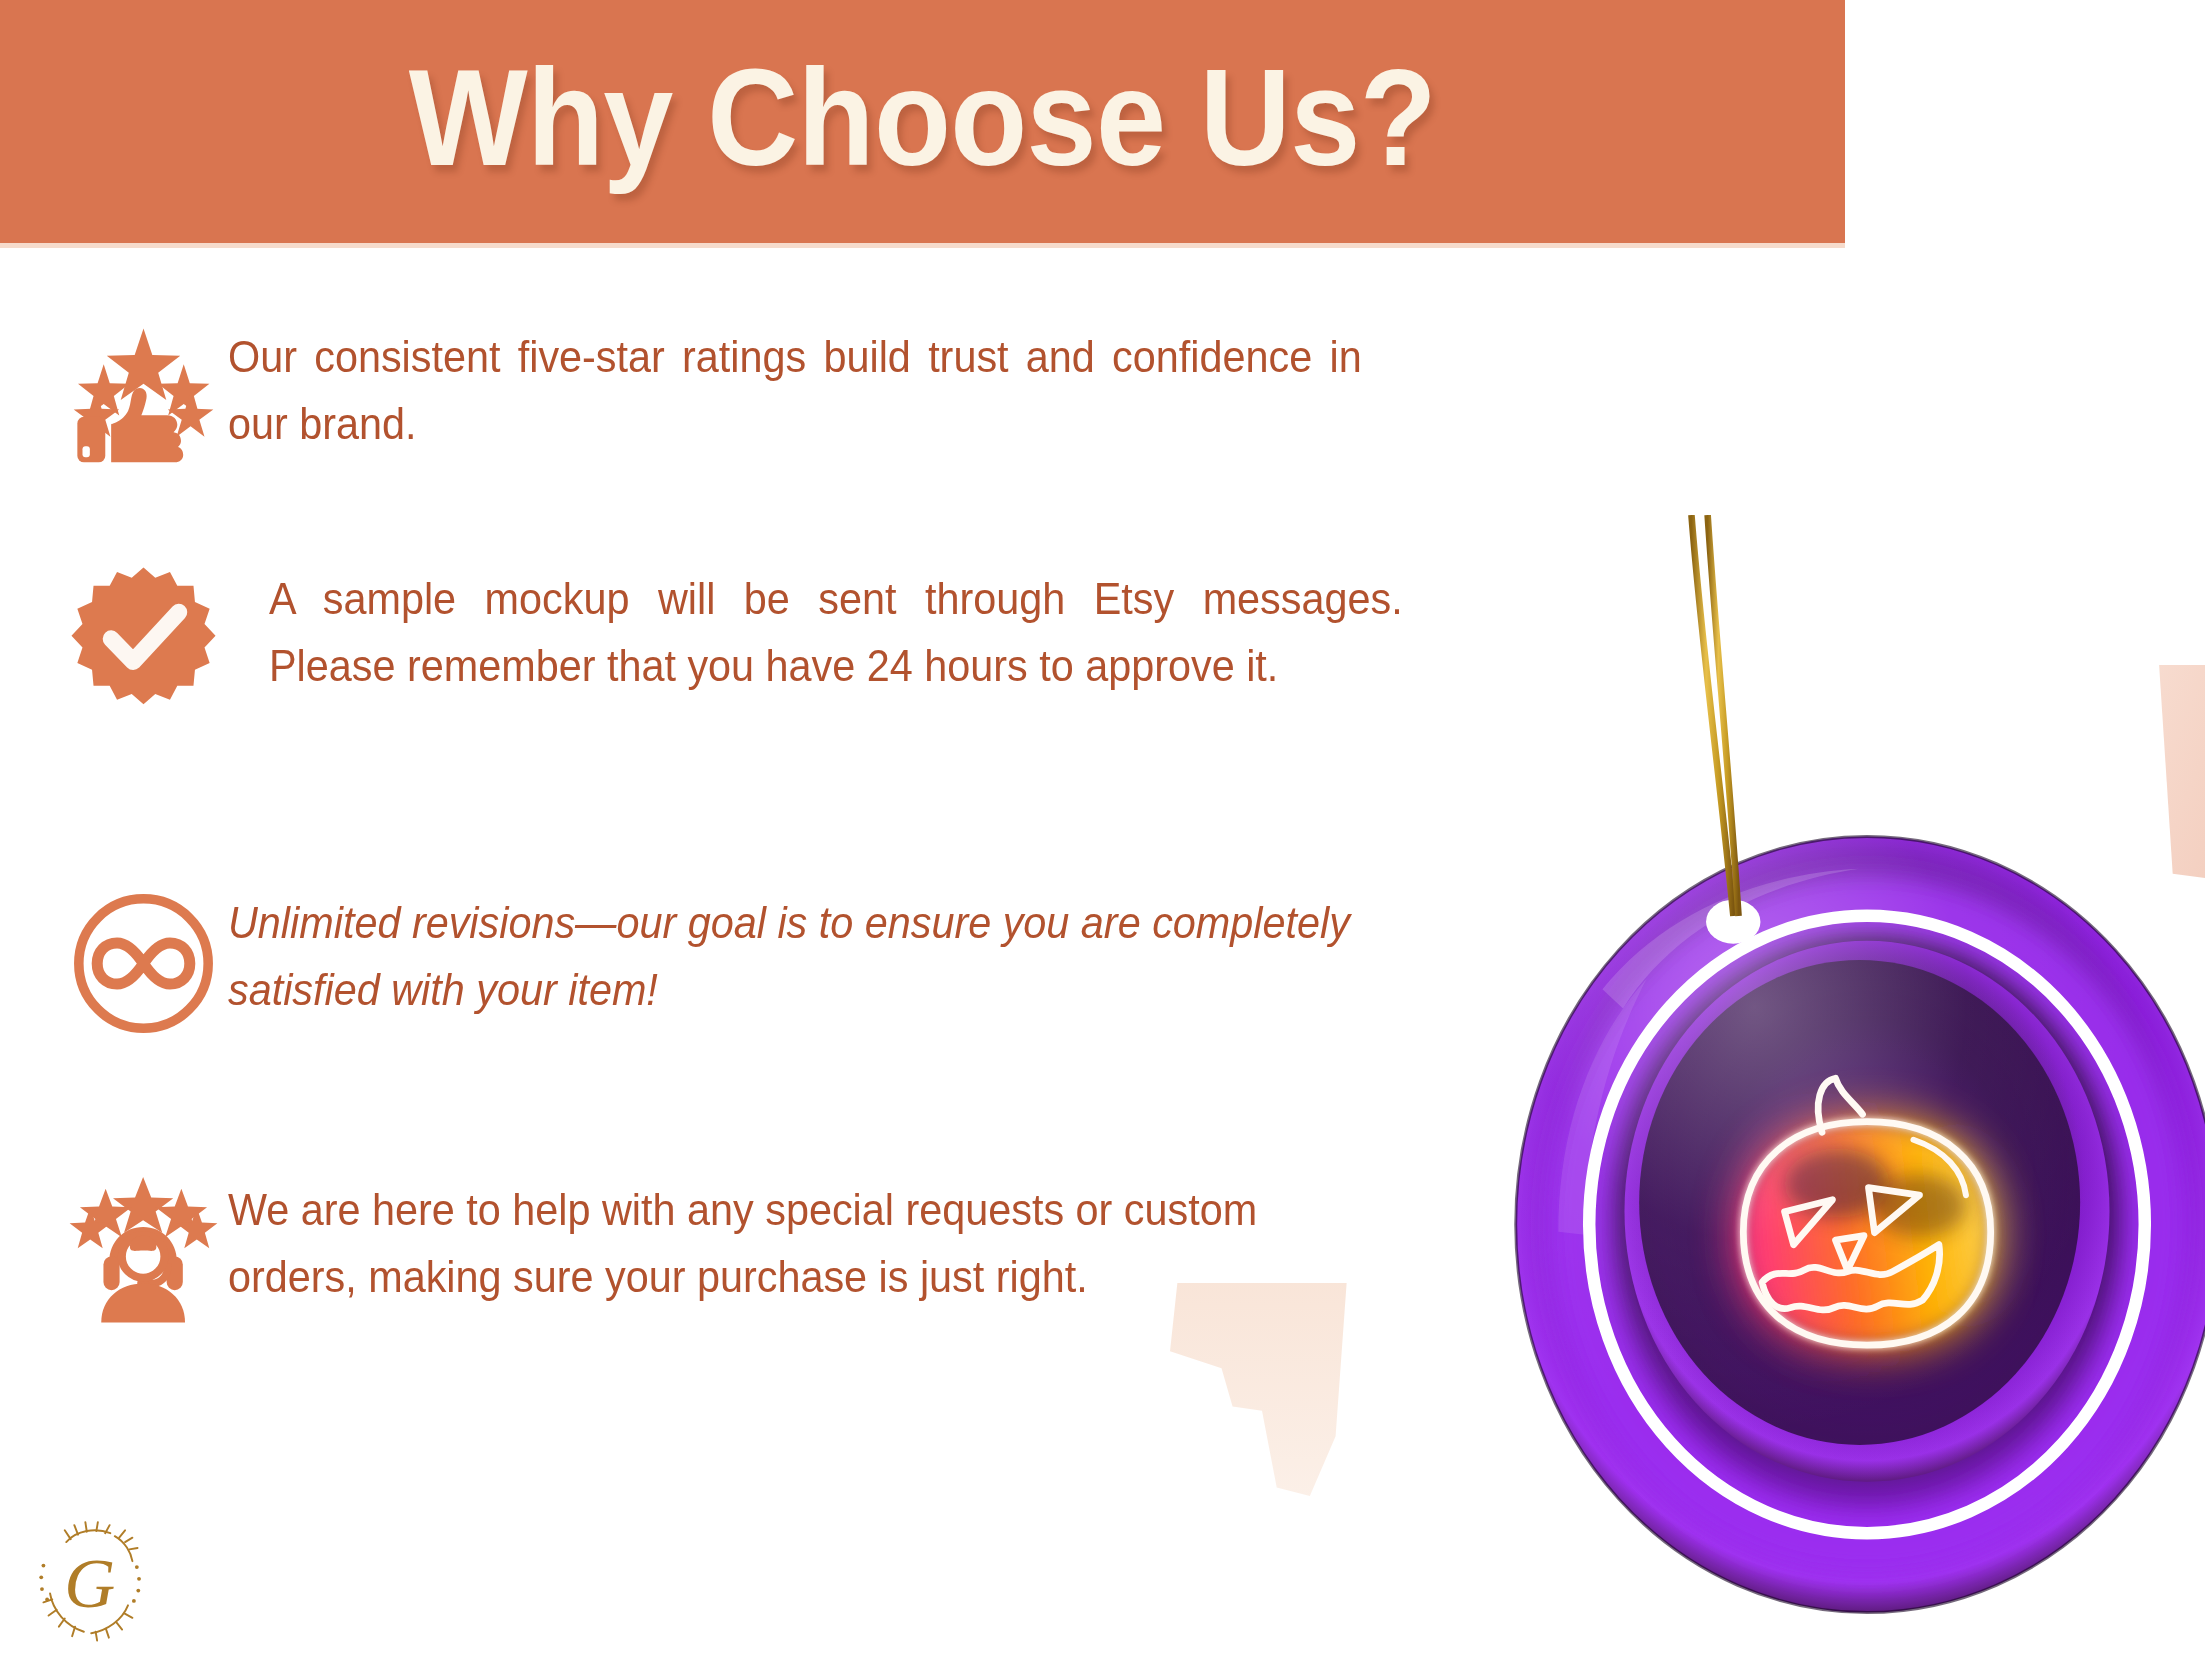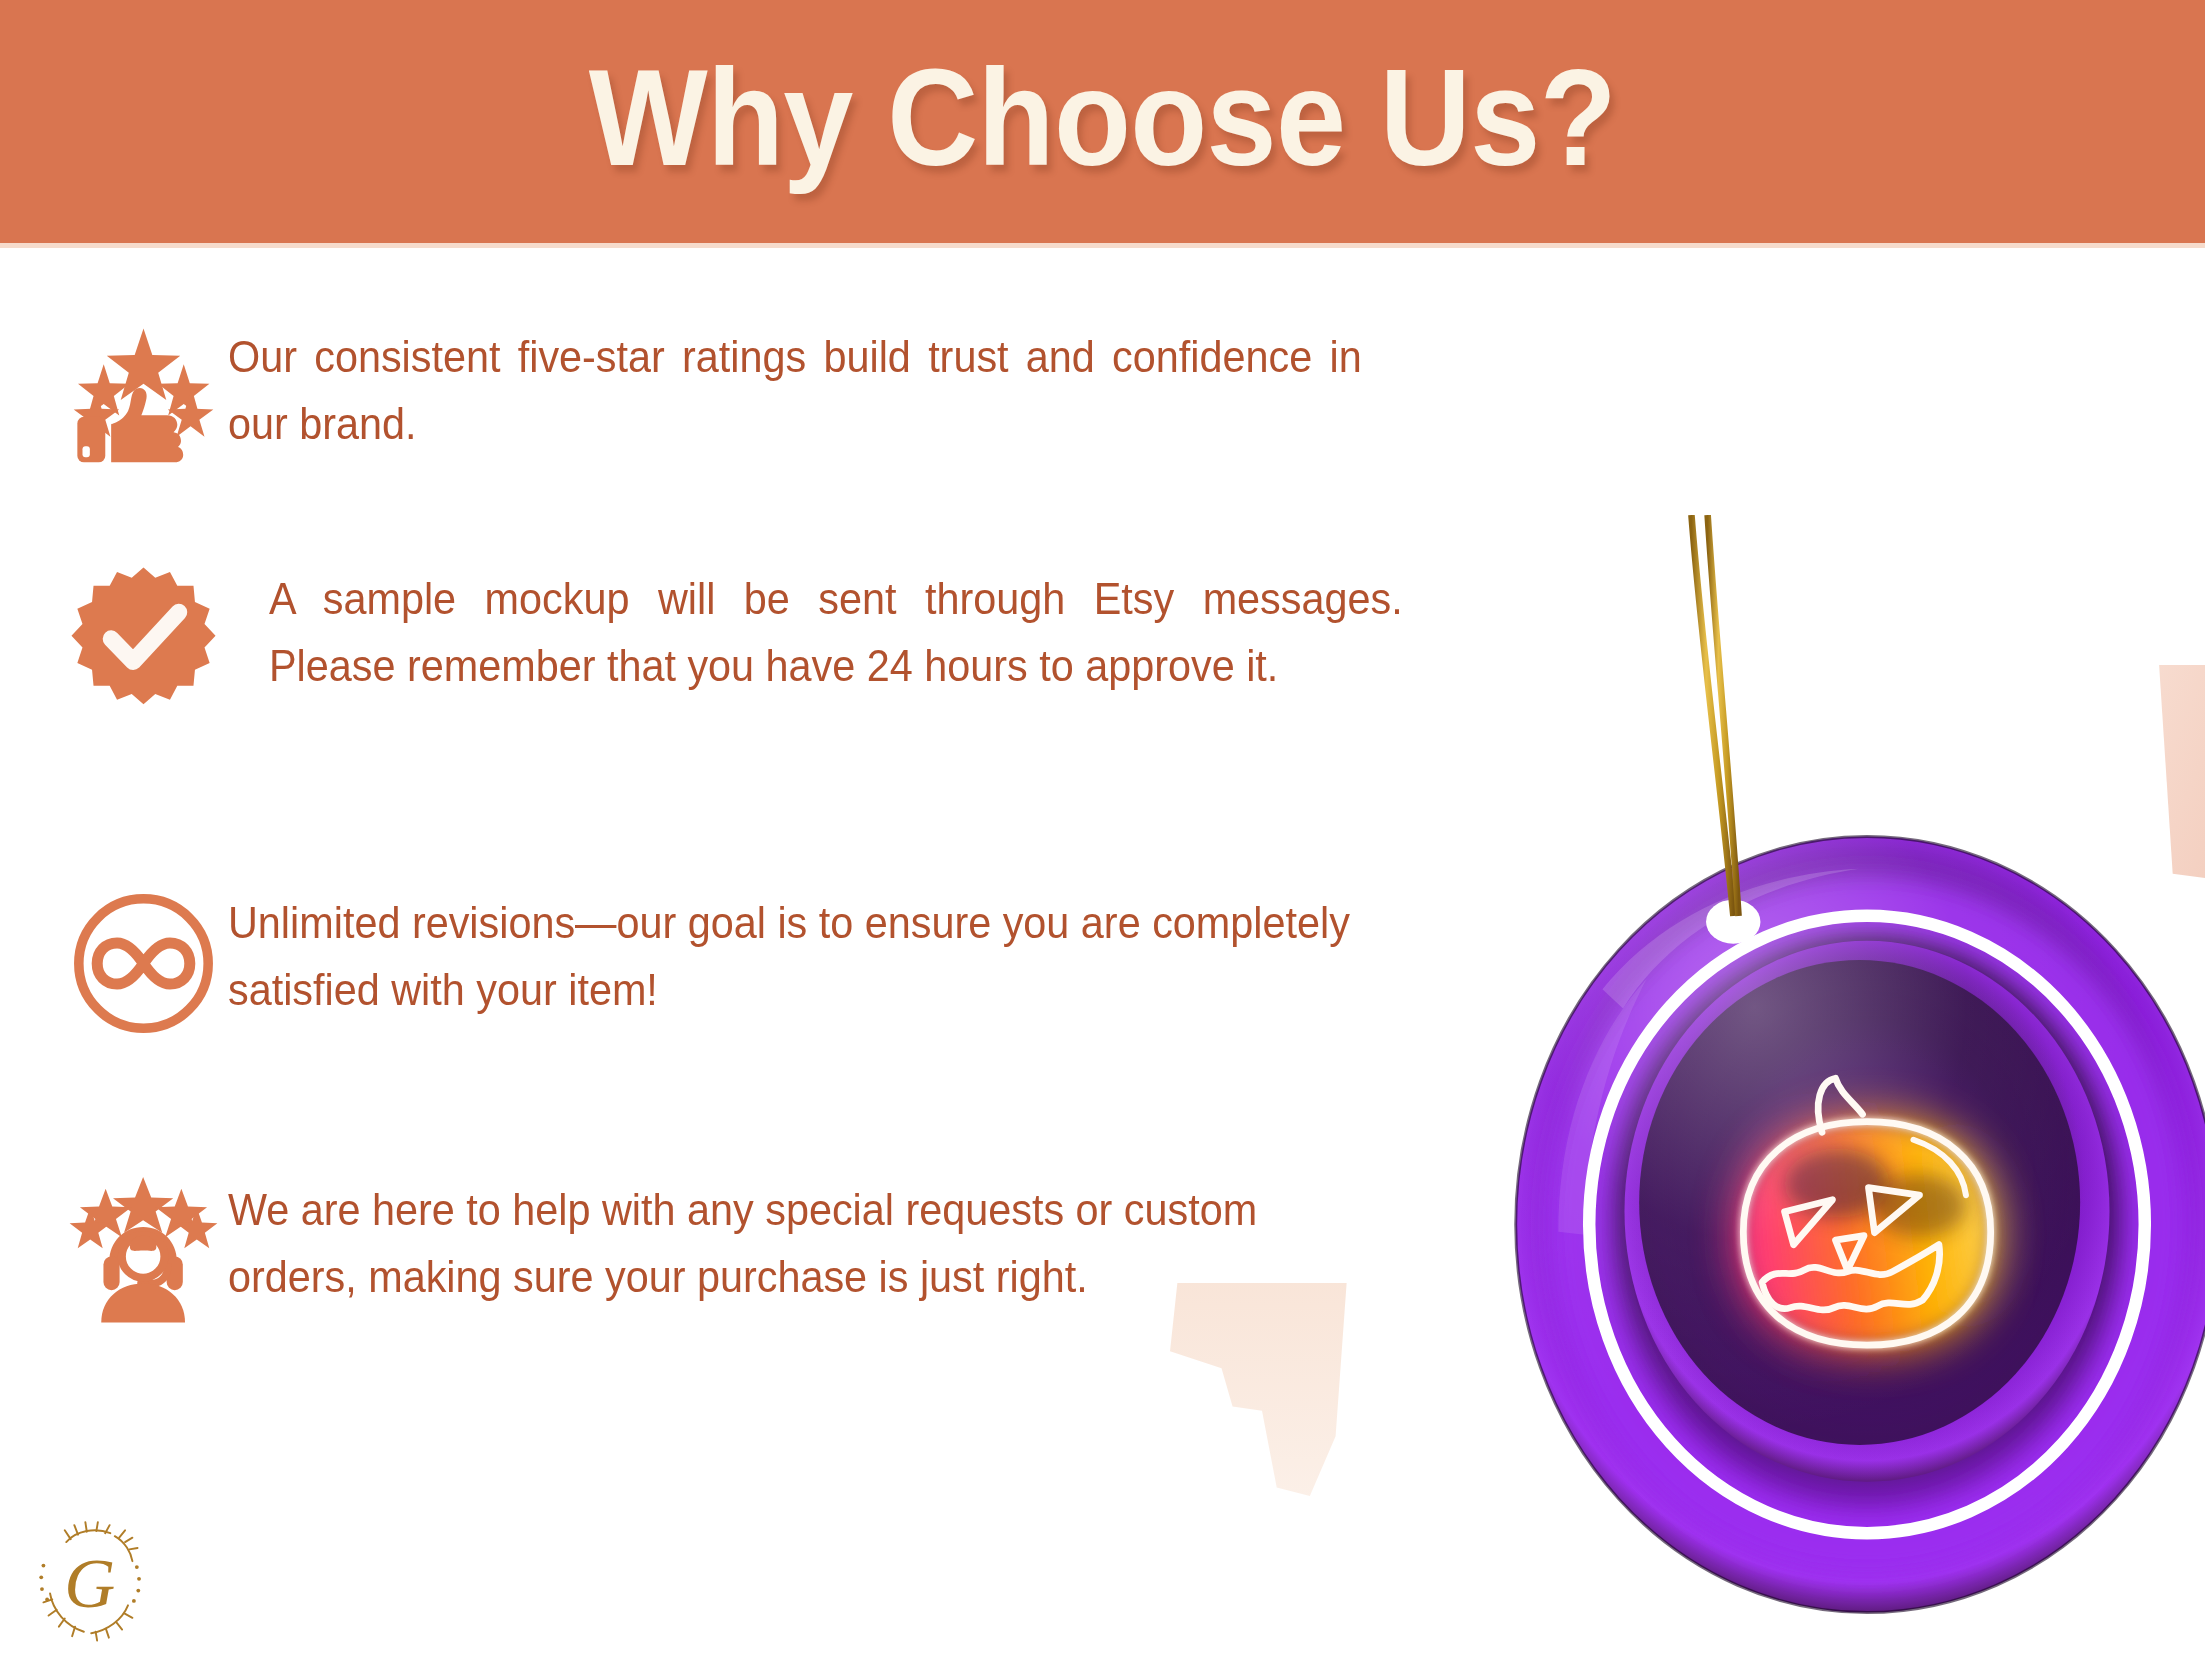--- a/index.html
+++ b/index.html
@@ -6,21 +6,21 @@
   html,body { width:2205px; height:1654px; }
   body {
     background:#ffffff;
     font-family:"Liberation Sans", sans-serif;
     overflow:hidden;
     position:relative;
   }
 
   
   .header-band{
-    position:absolute; left:0; top:0; width:2205px; height:243px;
+    position:absolute; left:0; top:0; width:1845px; height:243px;
     background:#d97550;
     display:flex; align-items:center; justify-content:center;
     z-index:6;
   }
   .header-band::after{
     content:""; position:absolute; left:0; bottom:-5.1px; width:100%; height:5.1px;
     background:#f6dbcc;
   }
   .page-title{
     font-family:"Liberation Sans", sans-serif;
@@ -68,21 +68,21 @@
     transform:scaleX(0.94);
     transform-origin:left center;
     font-family:"Liberation Sans", sans-serif;
   }
   .jtext{ text-align:justify; text-align-last:left; }
 
   .row-1{ left:59px; top:81px;  }
   .row-1 .feature-text{ width:1206px; }
   .row-2{ left:59px; top:323px;gap:41px;  }
   .row-2 .feature-text{ width:1206px; }
-  .row-3{ left:59px; top:647px;  }
+  .row-3{ left:59px; top:647px;font-style:italic;  }
   .row-3 .feature-text{ width:1213px; }
   .row-4{ left:59px; top:934px;justify-content:flex-end; }
   .row-4 .feature-text{ width:1191px; }
 
   
   .ico{ display:block; }
 
   
   .ornament-wrap{
     position:absolute; left:1463px; top:515px; width:742px; height:1029px;

